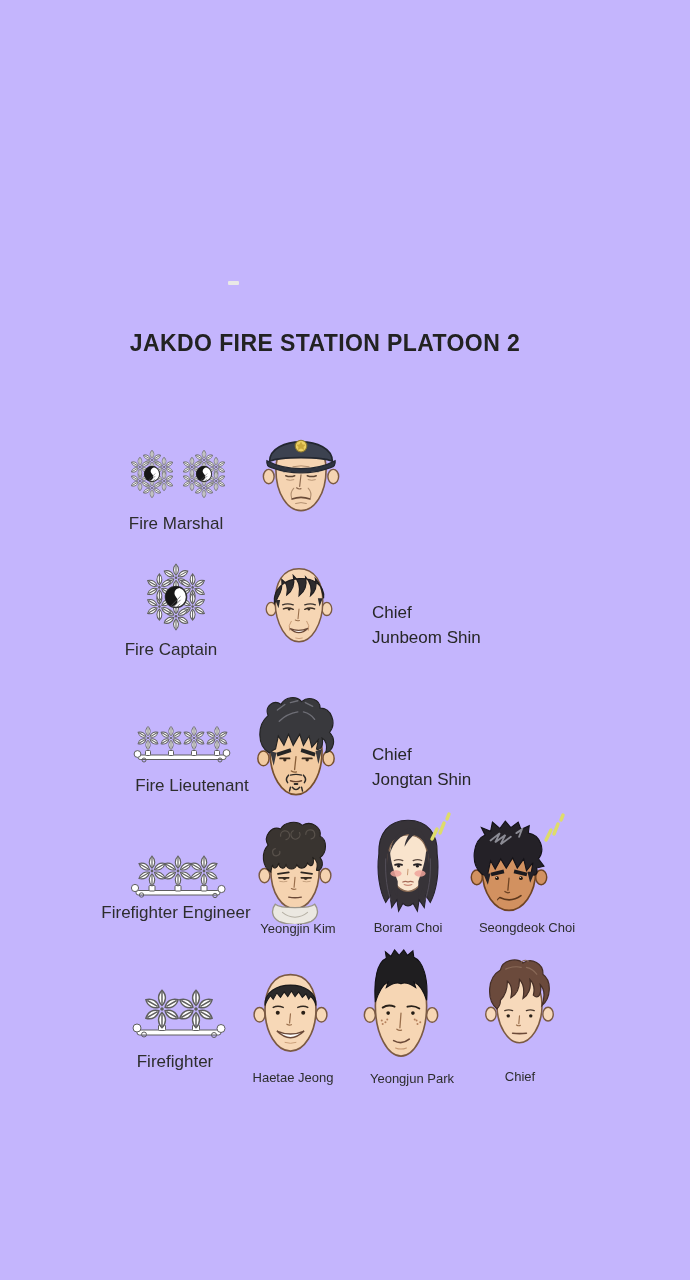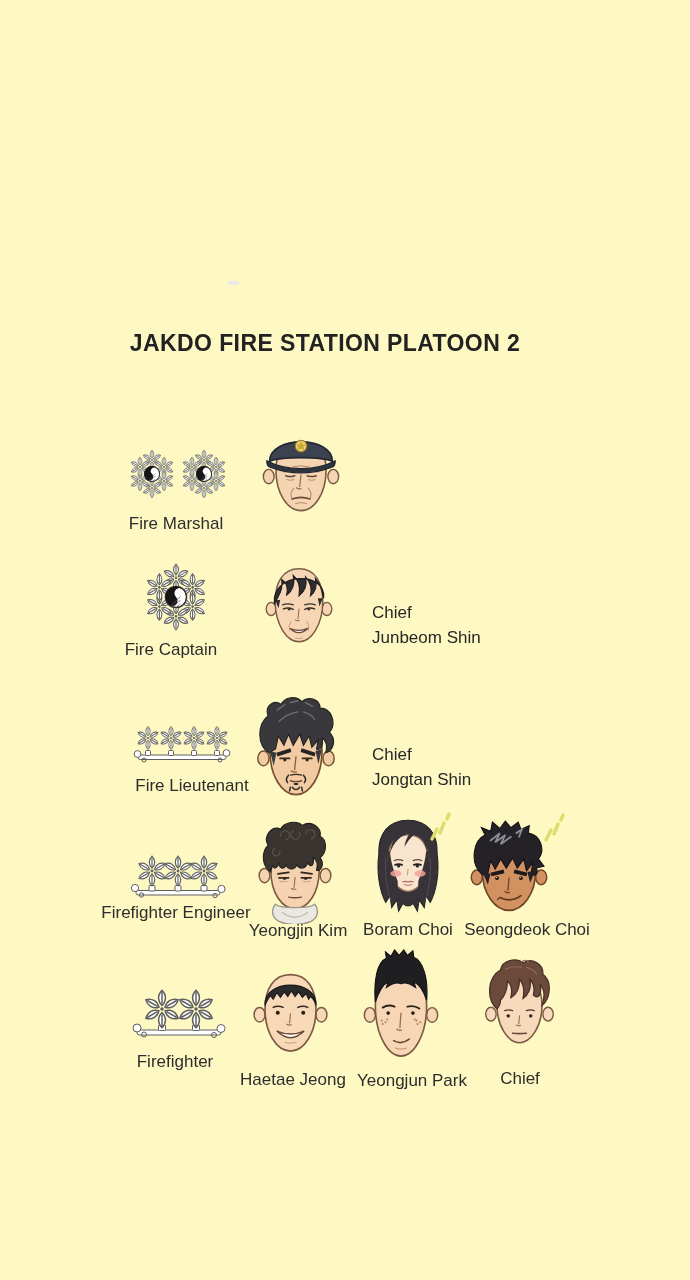--- a/index.html
+++ b/index.html
@@ -1,22 +1,22 @@
 <!DOCTYPE html>
 <html><head>
 <meta charset="utf-8">
 <style>
   html,body{margin:0;padding:0;background:#ffffff;}
-  .page{position:relative;width:690px;height:1280px;background:#fef9c3;overflow:hidden;
+  .page{position:relative;width:690px;height:1280px;background:#c4b5fd;overflow:hidden;
         font-family:"Liberation Sans", sans-serif;color:#2b2b2b;}
   .abs{position:absolute;}
   .title{position:absolute;left:105px;top:330px;width:440px;text-align:center;
          font-size:23px;font-weight:bold;letter-spacing:0.4px;color:#222222;}
   .rank-label{position:absolute;text-align:center;font-size:17px;color:#2d2d2d;}
-  .name-label{position:absolute;text-align:center;font-size:17px;color:#2d2d2d;}
+  .name-label{position:absolute;text-align:center;font-size:13px;color:#2d2d2d;}
   .info{position:absolute;left:372px;font-size:17px;line-height:25px;color:#272727;}
   .top-mark{position:absolute;left:228px;top:281px;width:11px;height:4px;background:#e9e9e6;border-radius:1px;}
   svg{display:block;}
 </style>
 </head>
 <body>
 
 <div class="page">
 
   <svg width="0" height="0" style="position:absolute" aria-hidden="true">

